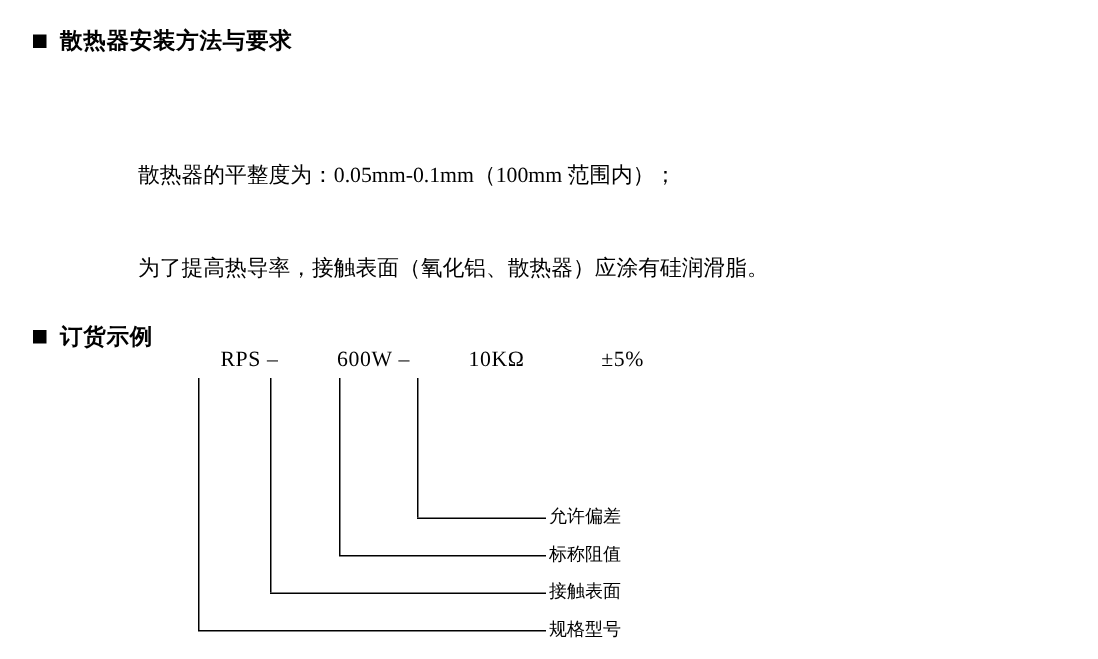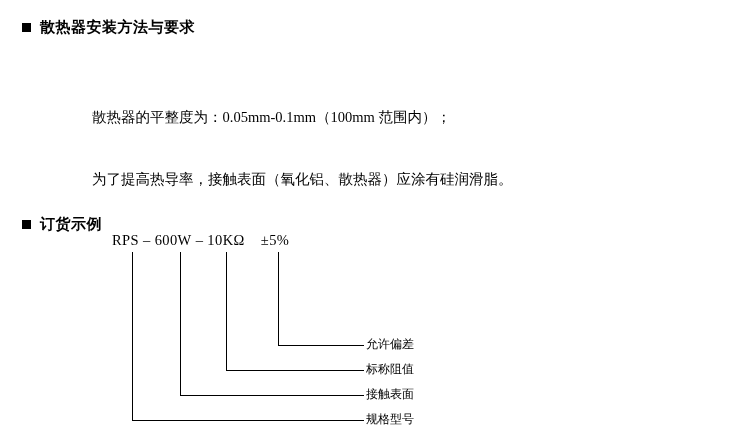--- a/index.html
+++ b/index.html
@@ -55,21 +55,21 @@
 
   
   .code-row {
     position: absolute;
     left: 112px;
     top: 232px;
     font-size: 14.5px;
     letter-spacing: 0.4px;
     white-space: nowrap;
   }
-  .code-seg { display: inline-block; }
+  .code-seg { display: inline-block; margin-left: 35px; }
   .code-dash { display: inline-block; padding: 0 4px; }
 
   .vline {
     position: absolute;
     width: 1px;
     background: #000000;
   }
   .hline {
     position: absolute;
     height: 1px;

